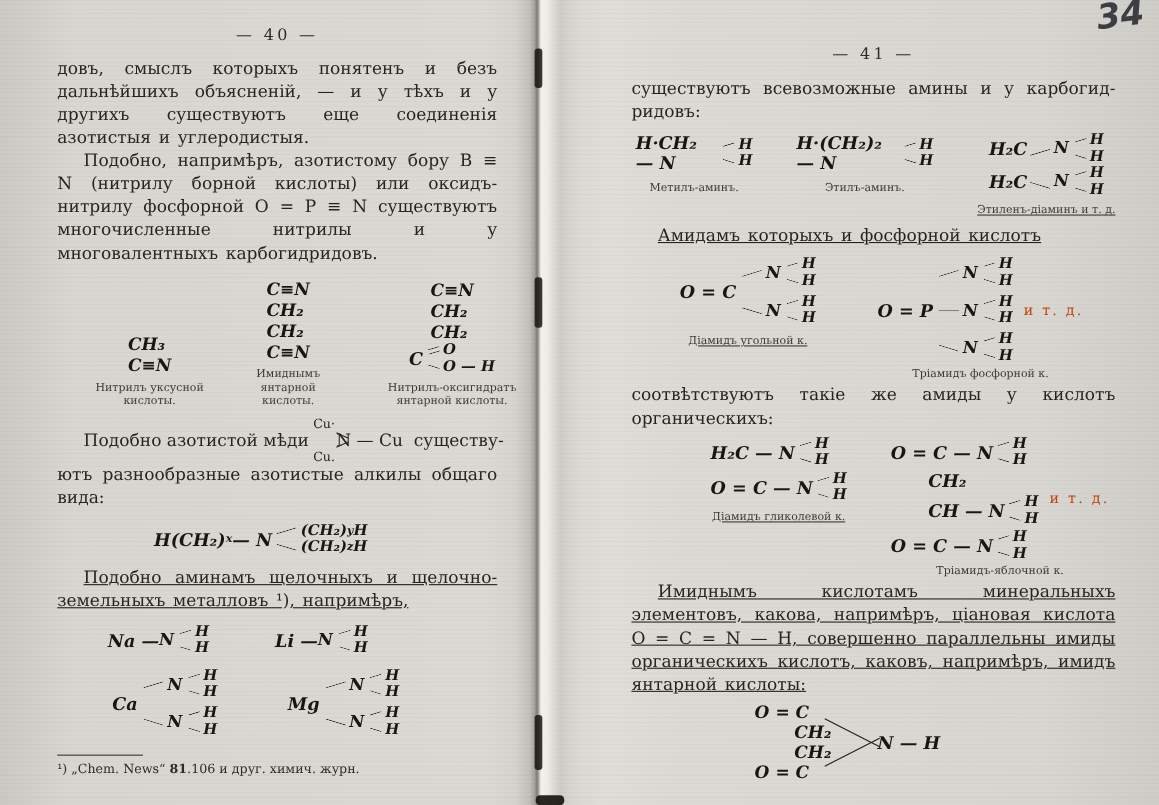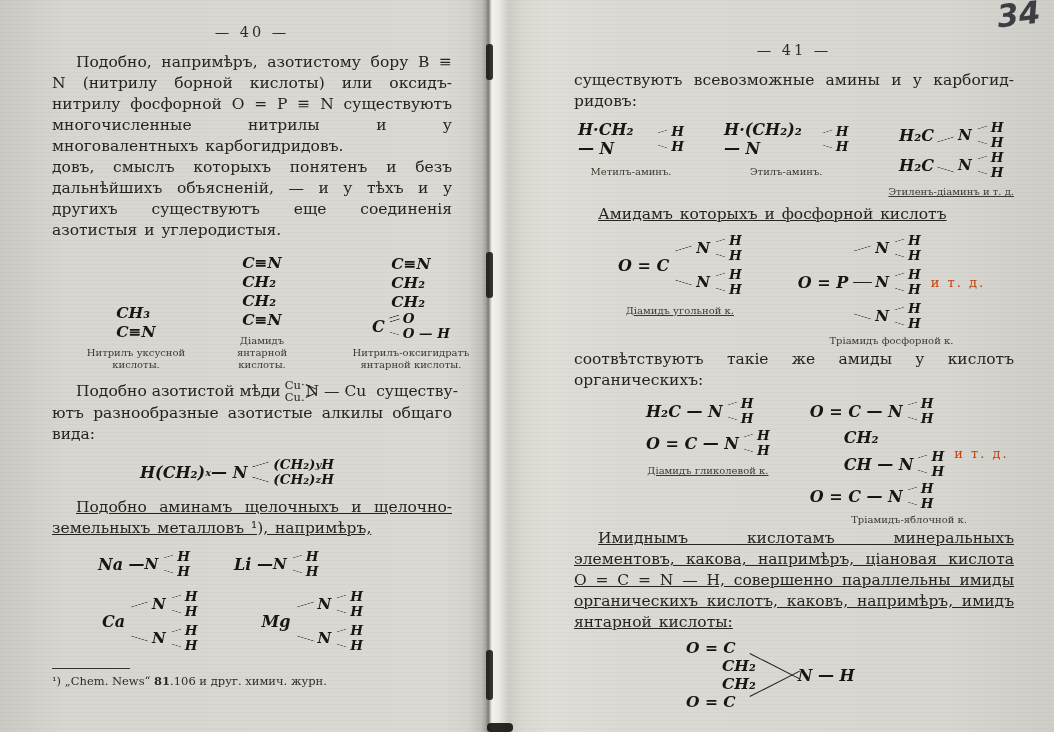--- a/index.html
+++ b/index.html
@@ -33,21 +33,21 @@
   .fork.wide{margin-left:3px;}
   .tine{display:flex;align-items:center;font-size:13.5px;line-height:15px;}
   .fork.wide > .tine{margin:2px 0;}
   .bd{display:inline-block;width:11px;height:0;border-top:1.7px solid #221f19;margin:0 3px 0 2px;border-radius:1px;}
   .bd.up{transform:rotate(-17deg);}
   .bd.dn{transform:rotate(17deg);}
   .bd.md{transform:none;}
   .bd.long{width:19px;}
   .bd.dbl{height:3px;border-bottom:1.7px solid #221f19;}
   .nsym{font-size:15px;margin-right:1px;}
-  .custack{display:inline-flex;flex-direction:column;vertical-align:middle;font-size:11.5px;line-height:12px;margin:0 1px 0 4px;}
+  .custack{display:inline-flex;flex-direction:column;vertical-align:middle;font-size:11.5px;line-height:12px;margin:0 1px 0 4px;gap:18px;}
   .chev{display:inline-block;position:relative;width:11px;height:22px;vertical-align:middle;}
   .chev i{position:absolute;left:0;width:12px;border-top:1.5px solid #26241f;}
   .chev i.a{top:4px;transform:rotate(24deg);transform-origin:left top;}
   .chev i.b{bottom:4px;transform:rotate(-24deg);transform-origin:left bottom;}
   .etc{font-family:"DejaVu Serif","Liberation Serif",serif;font-style:normal;font-weight:400;
        font-size:13px;letter-spacing:2px;color:#c2410c;margin-left:10px;}
   sub{font-size:10px;font-style:italic;font-weight:700;}
   .footrule{width:78px;border-top:1.2px solid #35332d;margin:13px 0 5px 0;}
   .footnote{font-size:11.5px;color:#2e2c27;}
   .gutter{position:absolute;left:468px;top:0;width:104px;height:732px;pointer-events:none;
@@ -58,21 +58,21 @@
   .stitch.s2{top:252px;height:46px;}
   .stitch.s3{top:650px;height:50px;}
   .blob{position:absolute;left:487px;top:723px;width:26px;height:9px;background:#14120d;border-radius:4px;opacity:.9;}
   .folio{position:absolute;top:-4px;right:14px;font-family:"DejaVu Sans",sans-serif;font-style:italic;font-weight:700;
     font-size:31px;color:#3d3e44;transform:rotate(-7deg);}
   
   .nitriles{display:flex;align-items:flex-end;gap:28px;margin:12px 0 8px 32px;}
   .cu-line{margin-top:8px;display:flex;align-items:center;text-indent:0;padding-left:24px;font-size:15.5px;}
   .cu-line .t{white-space:pre;}
   .alkyl{margin:12px 0 10px 88px;display:flex;align-items:center;}
-  .amines1{display:flex;align-items:center;gap:44px;margin:10px 0 6px 46px;}
+  .amines1{display:flex;align-items:center;gap:60px;margin:10px 0 6px 46px;}
   .amines2{display:flex;align-items:center;gap:64px;margin:8px 0 0 50px;}
   .ramines{display:flex;align-items:flex-start;gap:40px;margin:8px 0 6px 4px;}
   .ramines .cap{white-space:nowrap;}
   .amiderow{display:flex;align-items:flex-start;gap:56px;margin:6px 0 2px 44px;}
   .organicrow{display:flex;align-items:flex-start;gap:40px;margin:4px 0 2px 72px;}
   .orow{display:flex;flex-direction:column;align-items:flex-start;}
   .orow .fline{margin:1px 0;}
   .imide{display:flex;align-items:center;margin:6px 0 0 112px;}
   .imide .chain span{line-height:18px;}
   .imide .il{margin-left:36px;}
@@ -83,39 +83,39 @@
   .mt2{margin-top:2px;} .mt6{margin-top:6px;text-decoration:underline;} .mt8{margin-top:8px;}
   .capw1{width:104px;} .capw2{width:92px;} .capw3{width:150px;}
   .fnb{font-weight:700;}
 </style>
 </head>
 <body>
 
 <div class="page left">
   <div class="pheader">— 40 —</div>
 
+  <p class="body">довъ, смыслъ которыхъ понятенъ и безъ дальнѣйшихъ объясненій, — и у тѣхъ и у другихъ существуютъ еще соединенія азотистыя и углеродистыя.</p>
   <p class="body ind mt2">Подобно, напримѣръ, азотистому бору B ≡ N (нитрилу борной кислоты) или оксидъ-нитрилу фосфорной O = P ≡ N существуютъ многочисленные нитрилы и у многовалентныхъ карбогидридовъ.</p>
-  <p class="body">довъ, смыслъ которыхъ понятенъ и безъ дальнѣйшихъ объясненій, — и у тѣхъ и у другихъ существуютъ еще соединенія азотистыя и углеродистыя.</p>
 
   <div class="nitriles">
     <div class="fcol">
       <div class="chain">
         <span>CH₃</span>
         <span>C≡N</span>
       </div>
       <div class="cap capw1">Нитрилъ уксусной кислоты.</div>
     </div>
     <div class="fcol">
       <div class="chain">
         <span>C≡N</span>
         <span>CH₂</span>
         <span>CH₂</span>
         <span>C≡N</span>
       </div>
-      <div class="cap capw2">Діамидъ янтарной кислоты.</div>
+      <div class="cap capw2">Имиднымъ янтарной кислоты.</div>
     </div>
     <div class="fcol">
       <div class="chain">
         <span>C≡N</span>
         <span>CH₂</span>
         <span>CH₂</span>
       </div>
       <div class="fline">
         <span class="fx">C</span>
         <span class="fork">

